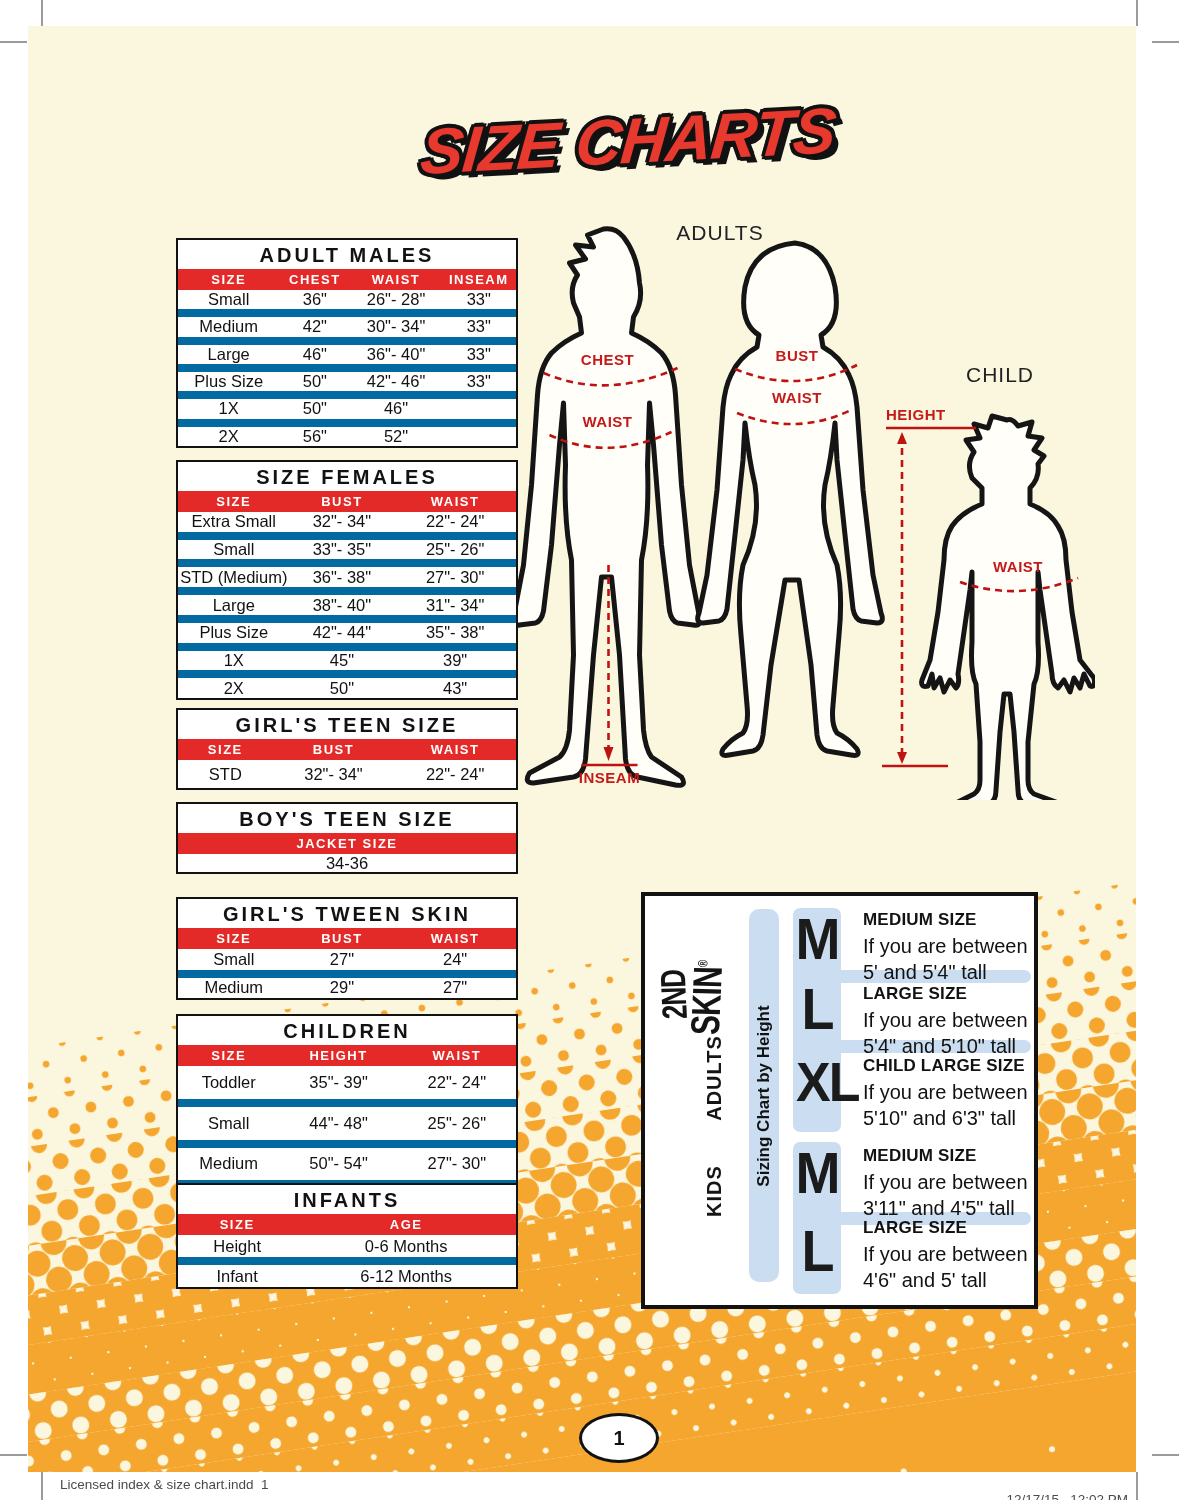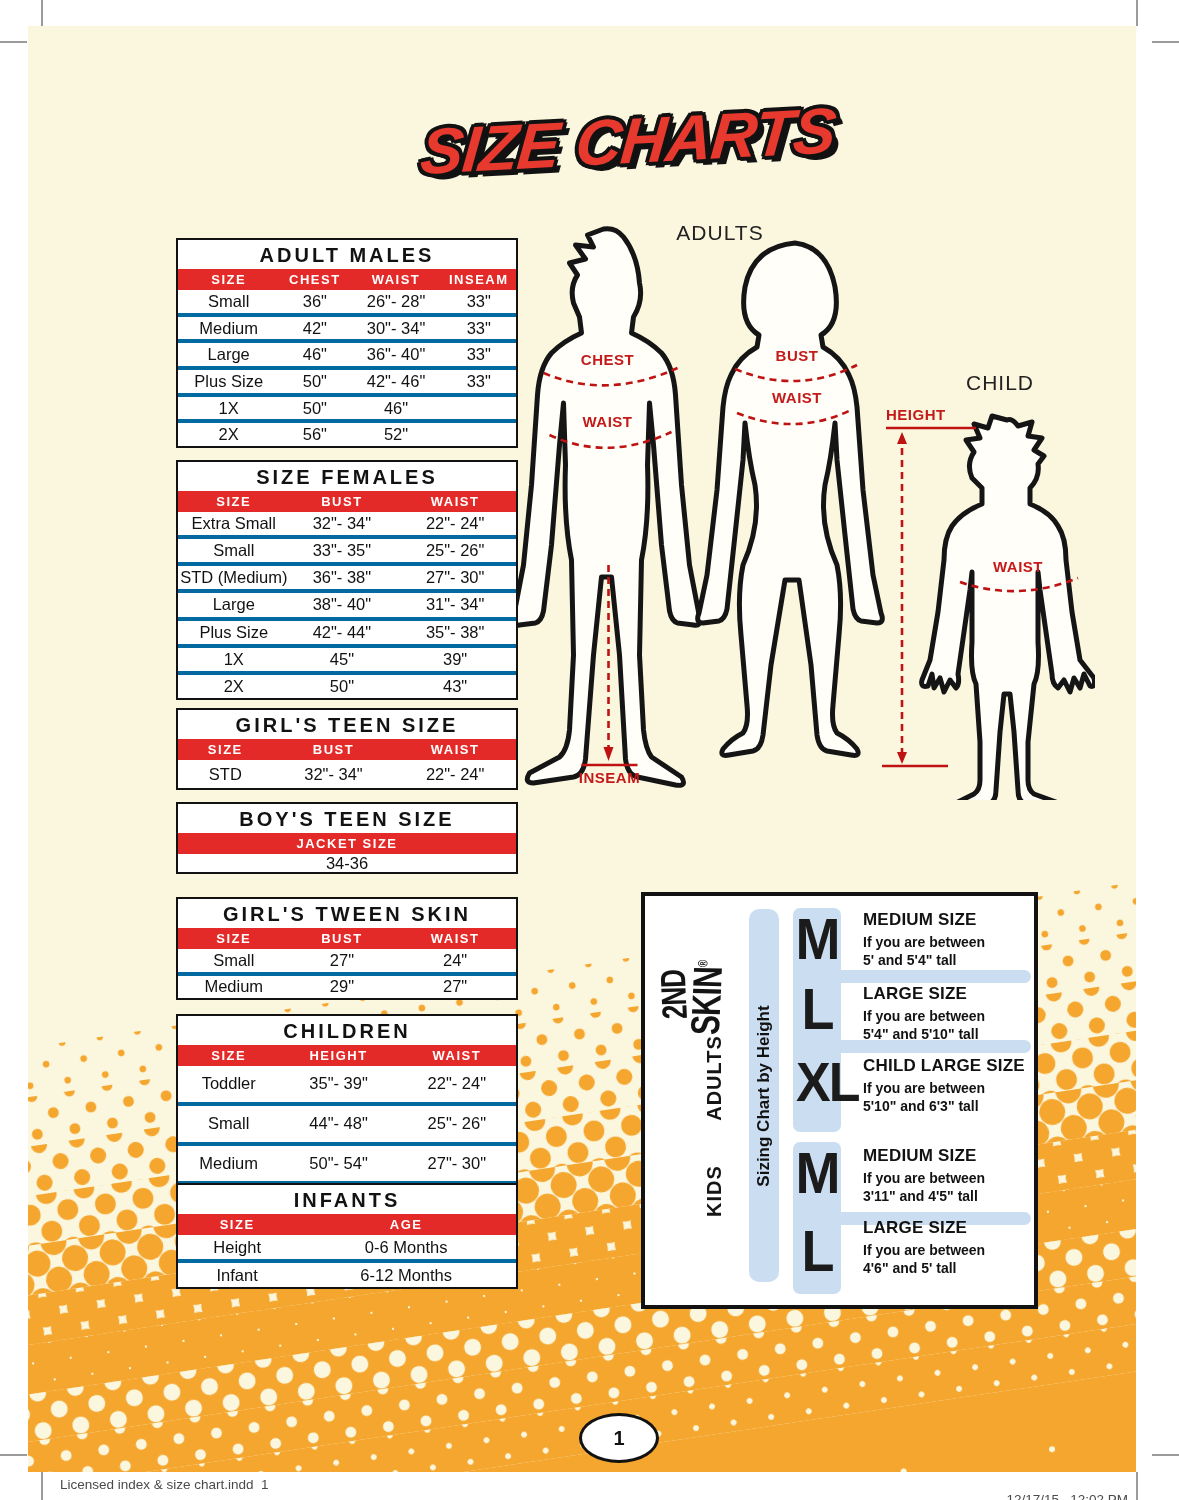--- a/index.html
+++ b/index.html
@@ -34,21 +34,21 @@
   .caption{position:absolute;z-index:2;font-size:21px;color:#222;letter-spacing:1px;text-align:center;}
 
   
   .size-table{position:absolute;left:148px;width:342px;background:#ffffff;border:2px solid #121212;
     display:flex;flex-direction:column;z-index:2;box-sizing:border-box;}
   .tbl-title{font-weight:bold;font-size:20px;letter-spacing:3px;text-align:center;color:#121212;padding:4px 0 2px;}
   .tbl-grid{display:grid;align-items:center;text-align:center;}
   .tbl-head{background:#E42A28;color:#fff;font-weight:bold;font-size:13px;letter-spacing:1.5px;}
   .tbl-head span{padding:3px 0;}
   .tbl-body{flex:1;display:flex;flex-direction:column;}
-  .tbl-row{flex:1;border-top:4px solid #0369a1;font-size:16.5px;color:#121212;}
+  .tbl-row{flex:1;border-top:8px solid #0369a1;font-size:16.5px;color:#121212;}
   .tbl-row:first-child{border-top:none;}
 
   
   .fig{position:absolute;z-index:1;}
   .fig path.body{fill:#FFFEF8;stroke:#151515;stroke-width:5;stroke-linejoin:round;}
   .meas{fill:none;stroke:#BE1312;stroke-width:2.6px;stroke-dasharray:7 5;}
   .meas-solid{fill:none;stroke:#BE1312;stroke-width:2.4px;}
   .meas-label{fill:#C41A1A;font-weight:bold;font-size:15px;letter-spacing:0.5px;}
   .meas-arrow{fill:#BE1312;}
 
@@ -59,21 +59,21 @@
   .sk-bar{left:104px;top:13px;width:30px;height:373px;background:#CBDDF0;border-radius:10px;
     display:flex;align-items:center;justify-content:center;}
   .sk-bar span{transform:rotate(-90deg);white-space:nowrap;font-weight:bold;font-size:17px;color:#121212;}
   .sk-strip{left:148px;width:48px;background:#CBDDF0;border-radius:7px;}
   .sk-sep{left:148px;width:238px;height:13px;background:#CBDDF0;border-radius:0 7px 7px 0;}
   .sk-letter{left:148px;width:48px;text-align:center;font-weight:900;font-size:54px;line-height:1;
     color:#1b1b1b;letter-spacing:-2px;transform:scaleY(1.05);}
   .sk-letter.wide{width:80px;text-align:left;padding-left:3px;font-size:52px;}
   .sk-txt{left:218px;width:176px;color:#121212;}
   .sk-txt .t{font-weight:bold;font-size:17px;margin:0 0 3px 0;letter-spacing:0.2px;}
-  .sk-txt .l{font-weight:bold;font-size:14px;line-height:1.32;}
+  .sk-txt .l{font-weight:normal;font-size:20px;line-height:1.32;}
   .sk-vert{width:90px;height:24px;transform:rotate(-90deg);text-align:center;font-weight:900;
     font-size:20px;letter-spacing:1px;color:#151515;}
   .sk-logo{left:-12px;top:50px;width:114px;height:64px;transform:rotate(-90deg);color:#141414;}
   .sk-logo .b1{font-weight:900;font-size:26px;letter-spacing:-1px;transform:scaleY(1.35) rotate(-2deg);padding-left:16px;}
   .sk-logo .b2{font-weight:900;font-size:30px;letter-spacing:-1px;transform:scaleY(1.35) rotate(2deg);margin-top:2px;}
   .sk-logo sup{font-size:10px;}
 
   
   .page-oval{position:absolute;left:551px;top:1387px;width:74px;height:44px;background:#ffffff;
     border:3px solid #121212;border-radius:50%;z-index:3;display:flex;align-items:center;justify-content:center;
@@ -95,21 +95,21 @@
       <div class="hs d6"></div>
       <div class="hs d7"></div>
     <div class="hs i1"></div>
       <div class="hs i2"></div>
       <div class="hs i3"></div>
     <div class="hs isolid"></div>
   </div>
 
   <div class="big-title">SIZE CHARTS</div>
   <div class="caption" style="left:612px;top:195px;width:160px;">ADULTS</div>
-  <div class="caption" style="left:902px;top:345px;width:140px;">CHILD</div>
+  <div class="caption" style="left:902px;top:337px;width:140px;">CHILD</div>
 
   <svg class="fig" style="left:477px;top:199px;" width="205" height="570" viewBox="0 0 192 570">
     <path class="body" d="M92,4 L76,10 82,22 64,20 74,34 58,38 66,50 Q58,62 62,78 L68,92 70,108
       Q52,116 40,128 Q28,142 26,170 L20,260 12,340 2,392 Q0,402 8,400 L24,398 Q30,396 32,386
       L40,320 48,220 52,178 L54,240 Q52,295 60,335 L62,430 58,505 Q56,525 48,532 L18,548
       Q12,558 22,558 L62,552 Q72,550 74,534 L82,430 90,352 L100,352 108,430 114,534
       Q116,550 126,552 L164,560 Q176,562 170,552 L140,532 Q134,524 132,505 L128,430 130,335
       Q138,295 136,240 L138,178 L142,220 150,320 158,386 Q160,396 166,398 L182,400
       Q190,402 188,392 L178,340 170,260 164,170 Q162,142 150,128 Q138,116 120,108 L122,92
       Q132,76 128,58 Q126,30 112,12 Q104,2 92,4 Z"></path>

